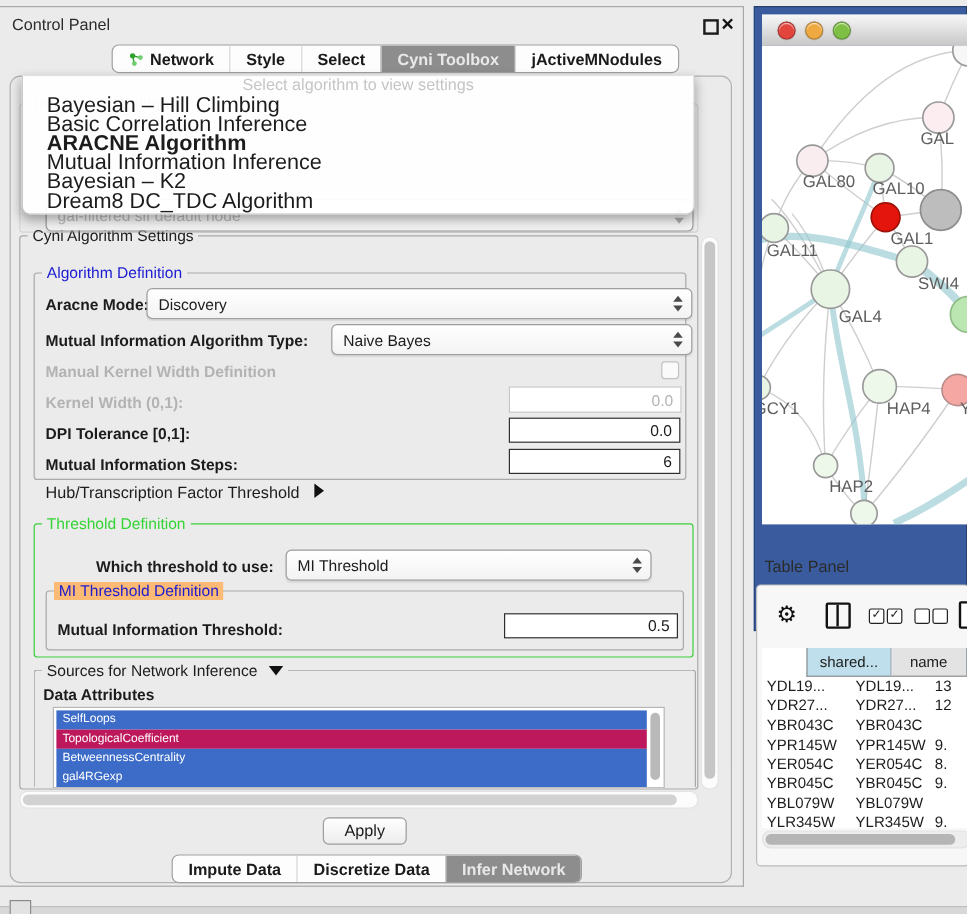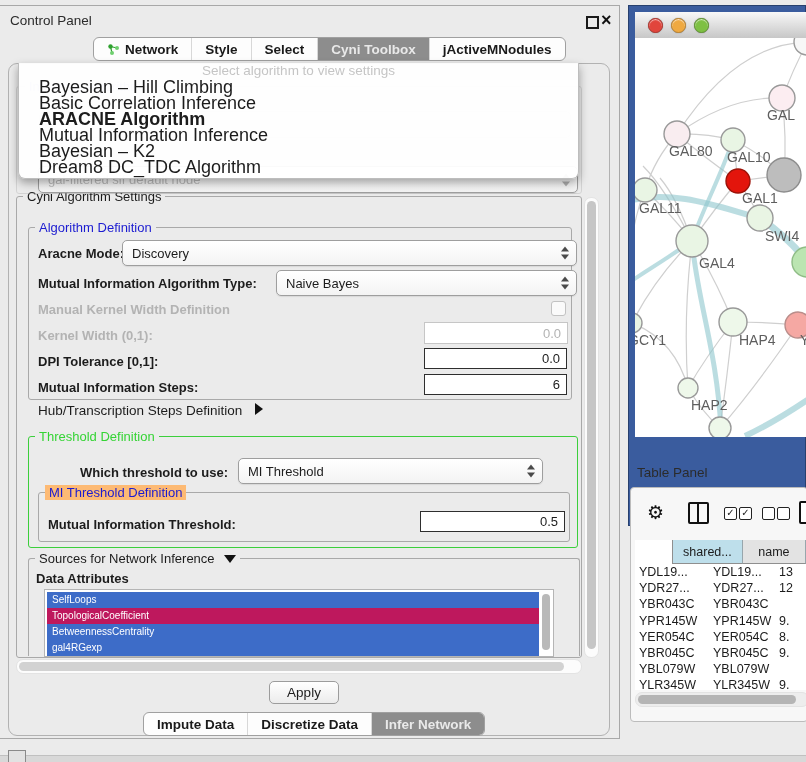--- a/index.html
+++ b/index.html
@@ -168,21 +168,21 @@
     <div class="abs b" style="left:38px;top:348px;">DPI Tolerance [0,1]:</div>
     <div class="field" style="left:424px;top:342px;width:129px;height:19px;">
       <span>0.0</span>
     </div>
     <div class="abs b" style="left:38px;top:374px;">Mutual Information Steps:</div>
     <div class="field" style="left:424px;top:368px;width:129px;height:19px;">
       <span>6</span>
     </div>
 
     <div class="abs" style="left:38px;top:397px;font-size:13.5px;">
-      <span>Hub/Transcription Steps Definition</span>
+      <span>Hub/Transcription Factor Threshold</span>
       <span class="tri-r" style="margin-left:9px;"></span>
     </div>
 
     <div class="abs group green" style="left:28px;top:430px;width:548px;height:110px;">
       <div class="gtitle greent" style="left:6px;top:-8px;">Threshold Definition</div>
     </div>
     <div class="abs b" style="left:80px;top:459px;">Which threshold to use:</div>
     <div class="combo" style="left:238px;top:452px;width:294px;">
       <span>MI Threshold</span>
       <span class="spin"></span>

